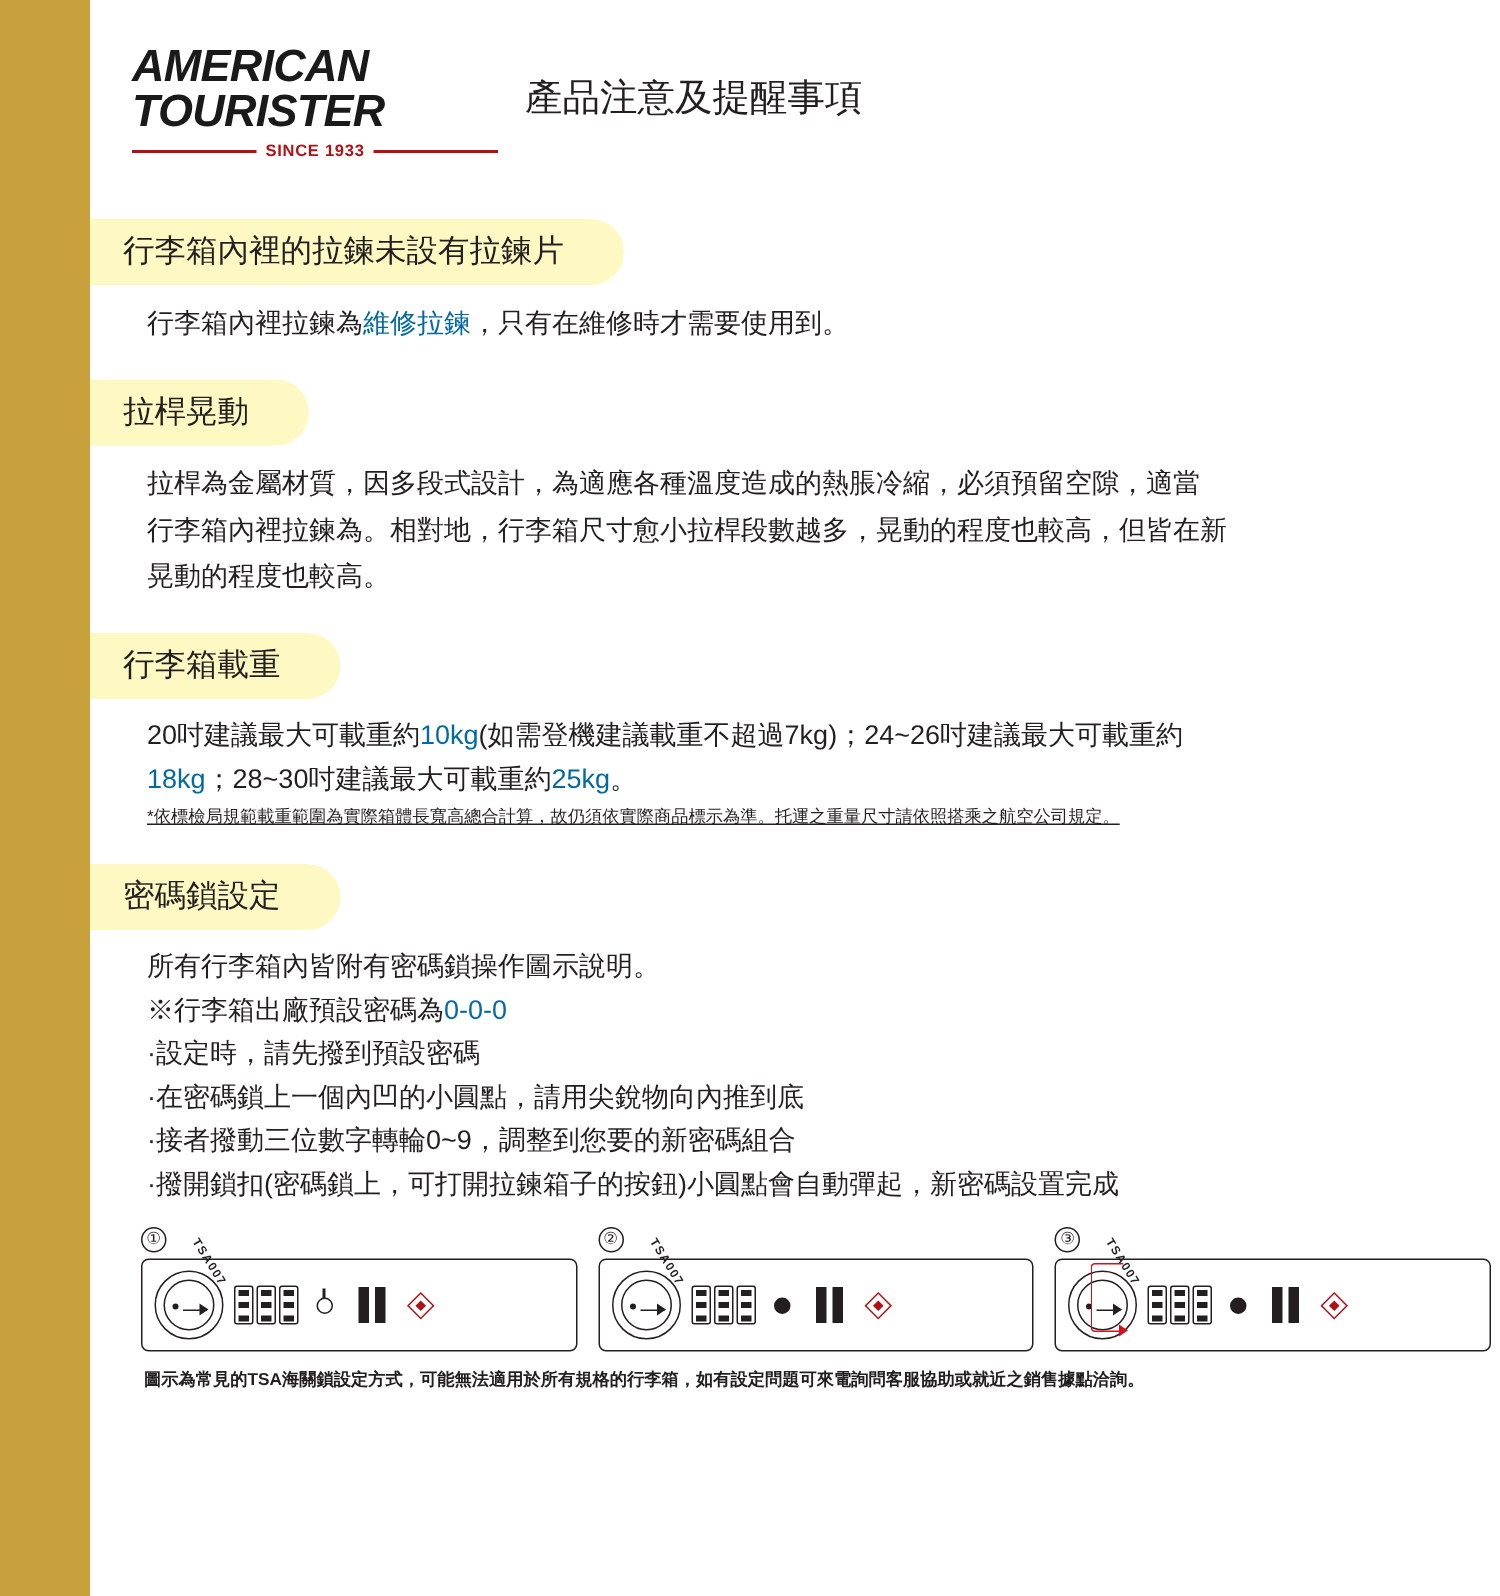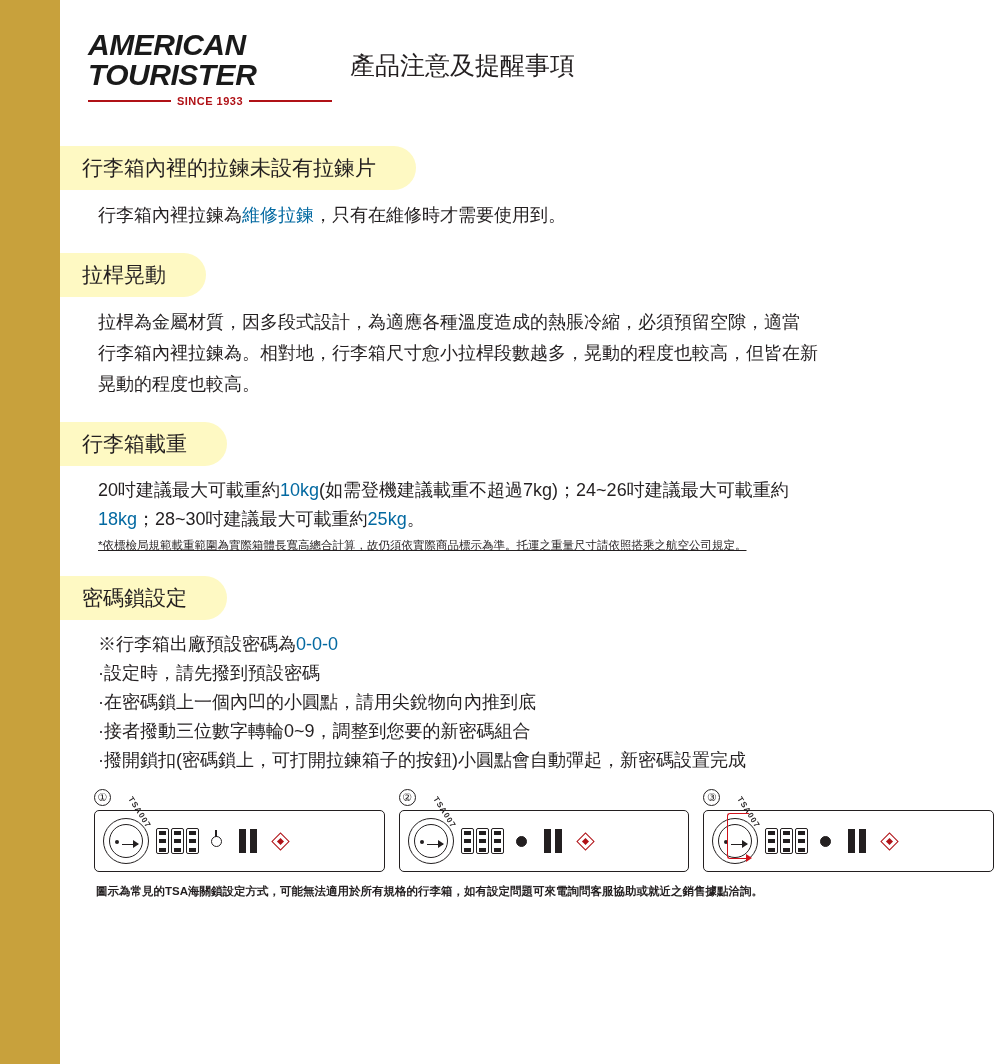--- a/index.html
+++ b/index.html
@@ -304,20 +304,21 @@
       </div>
       <div>
         <span class="red">18kg</span><span>；28~30吋建議最大可載重約</span><span class="red">25kg</span><span>。</span>
       </div>
     </div>
     <div class="note">*依標檢局規範載重範圍為實際箱體長寬高總合計算，故仍須依實際商品標示為準。托運之重量尺寸請依照搭乘之航空公司規定。</div>
 
     
     <div class="tab">密碼鎖設定</div>
     <div class="body-text tight">
+      <div>所有行李箱內皆附有密碼鎖操作圖示說明。</div>
       <div>
         <span>※行李箱出廠預設密碼為</span><span class="red">0-0-0</span>
       </div>
       <div>·設定時，請先撥到預設密碼</div>
       <div>·在密碼鎖上一個內凹的小圓點，請用尖銳物向內推到底</div>
       <div>·接者撥動三位數字轉輪0~9，調整到您要的新密碼組合</div>
       <div>·撥開鎖扣(密碼鎖上，可打開拉鍊箱子的按鈕)小圓點會自動彈起，新密碼設置完成</div>
     </div>
 
     

